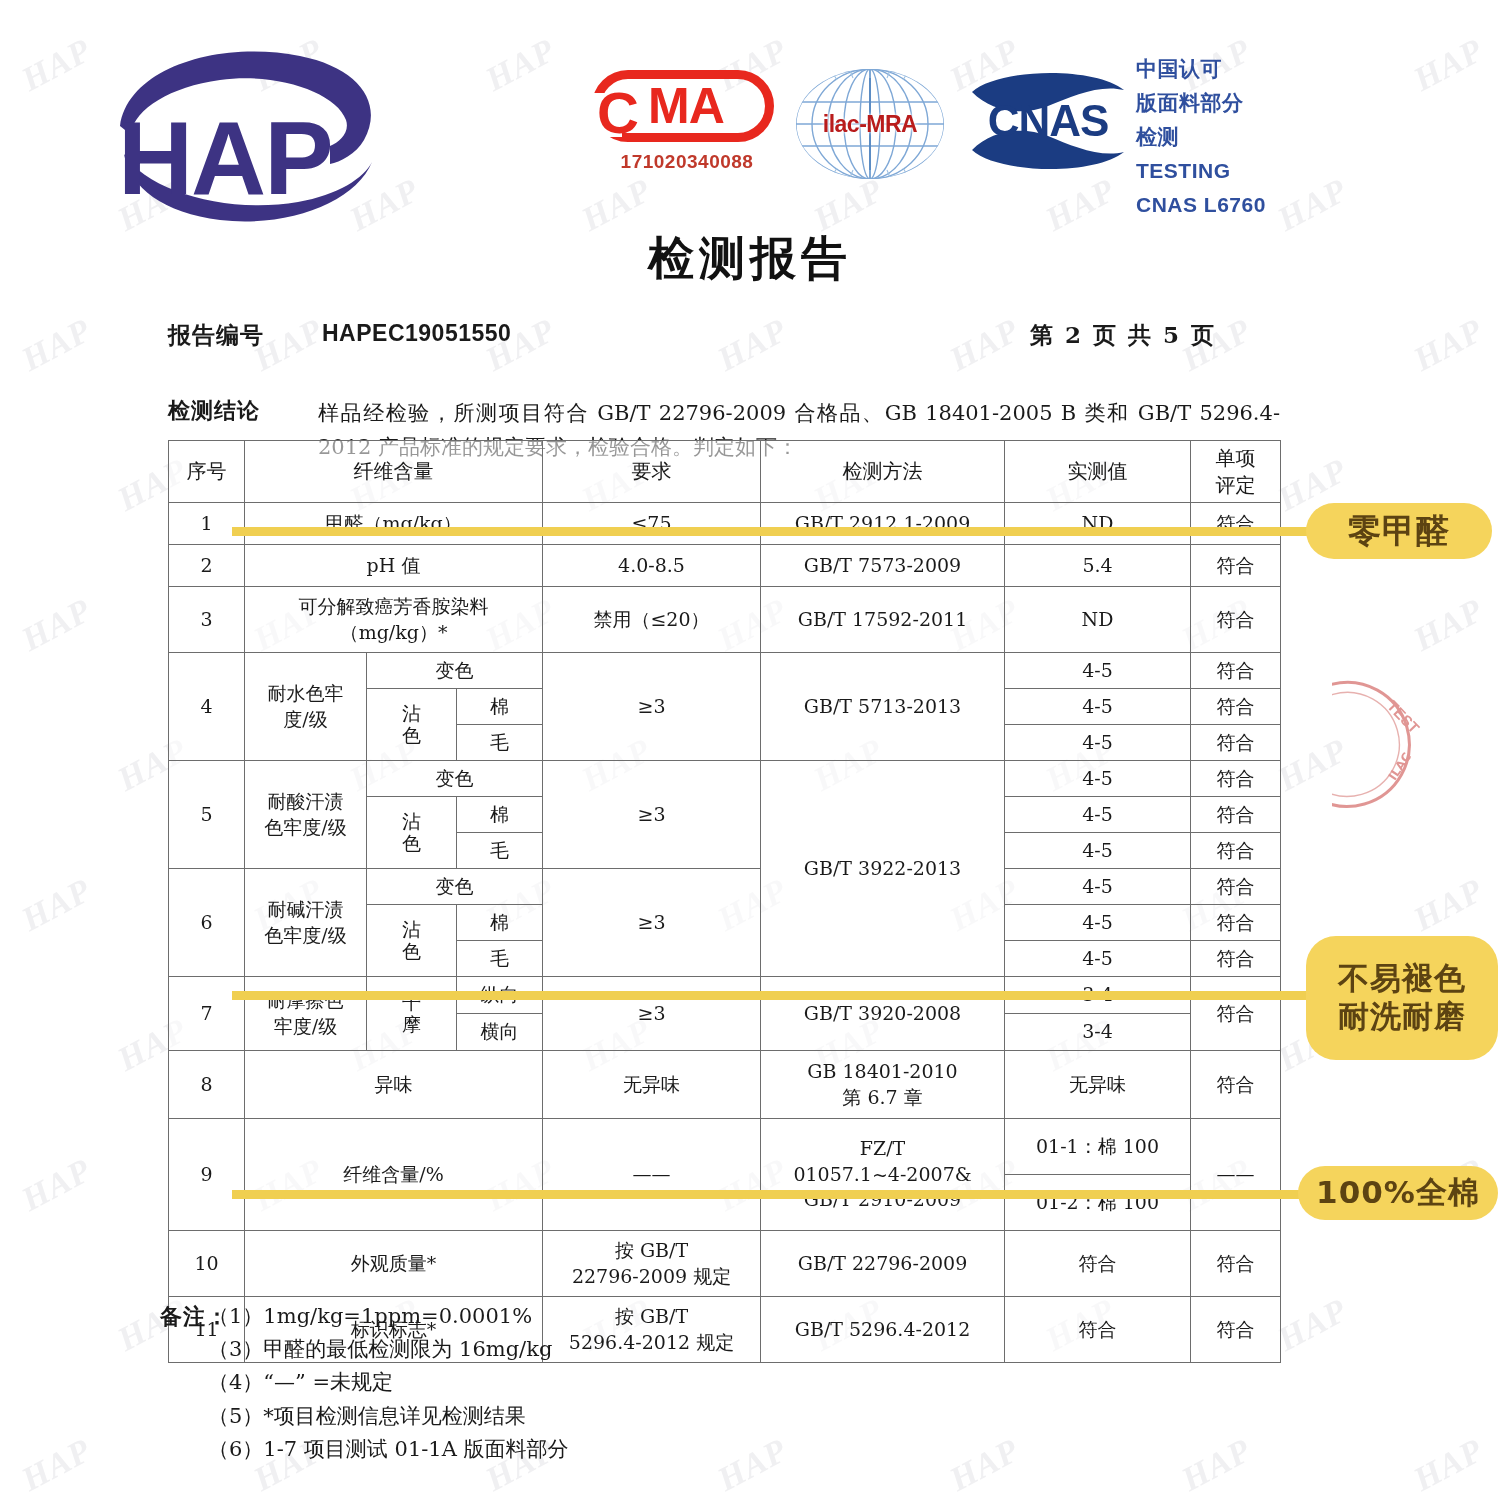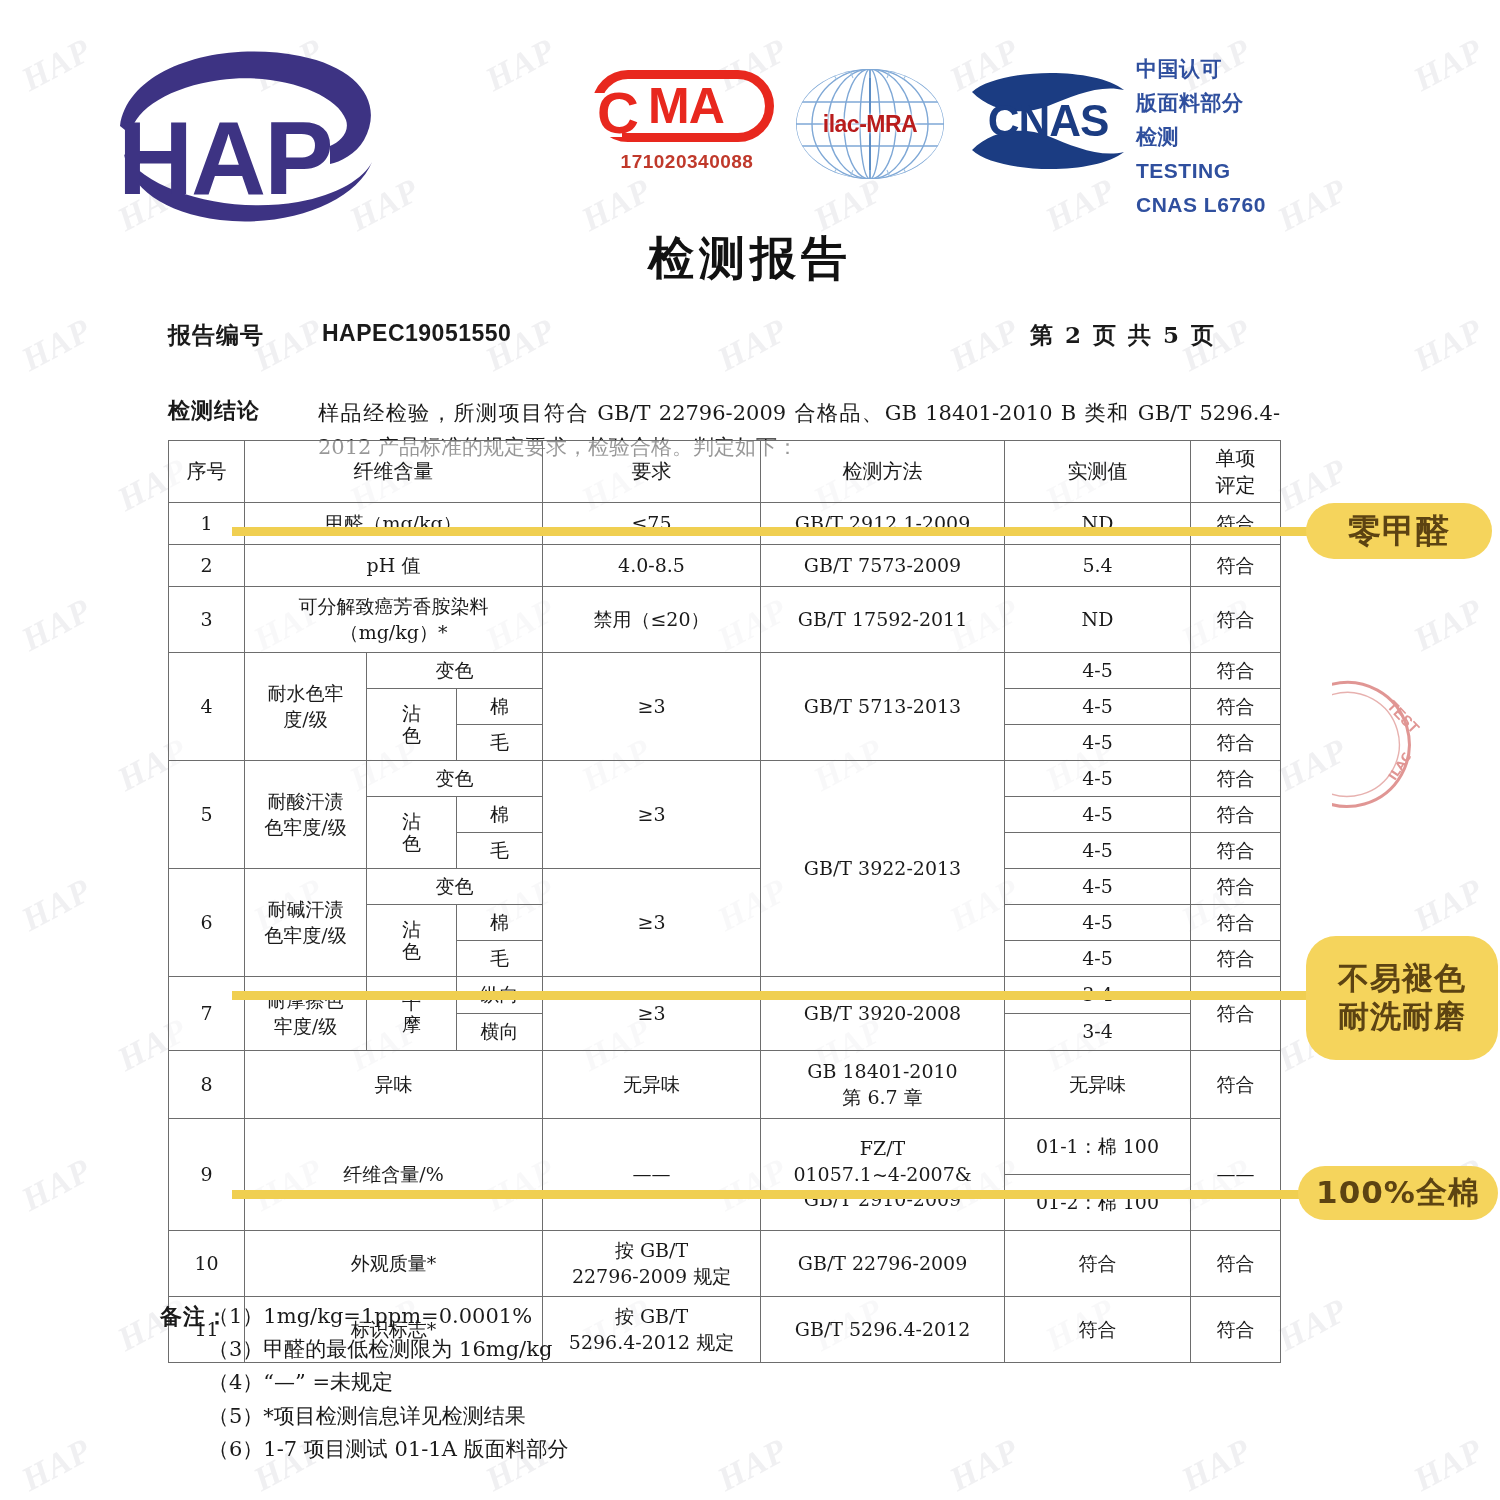--- a/index.html
+++ b/index.html
@@ -358,21 +358,21 @@
   <div id="doc-title">检测报告</div>
 
   <div id="report-line">
     <span id="report-label">报告编号</span>
     <span id="report-no">HAPEC19051550</span>
     <span id="page-no">第 2 页   共 5 页</span>
   </div>
 
   <div id="conclusion">
     <span id="conclusion-label">检测结论</span>
-    <div id="conclusion-body">样品经检验，所测项目符合 GB/T 22796-2009 合格品、GB 18401-2010 B 类和 GB/T 5296.4-2012 产品标准的规定要求，检验合格。判定如下：</div>
+    <div id="conclusion-body">样品经检验，所测项目符合 GB/T 22796-2009 合格品、GB 18401-2005 B 类和 GB/T 5296.4-2012 产品标准的规定要求，检验合格。判定如下：</div>
   </div>
 
   <div id="table-wrap">
     <table class="rep">
       <colgroup>
         <col style="width:76px">
           <col style="width:122px">
           <col style="width:90px">
           <col style="width:86px">
         <col style="width:218px">

